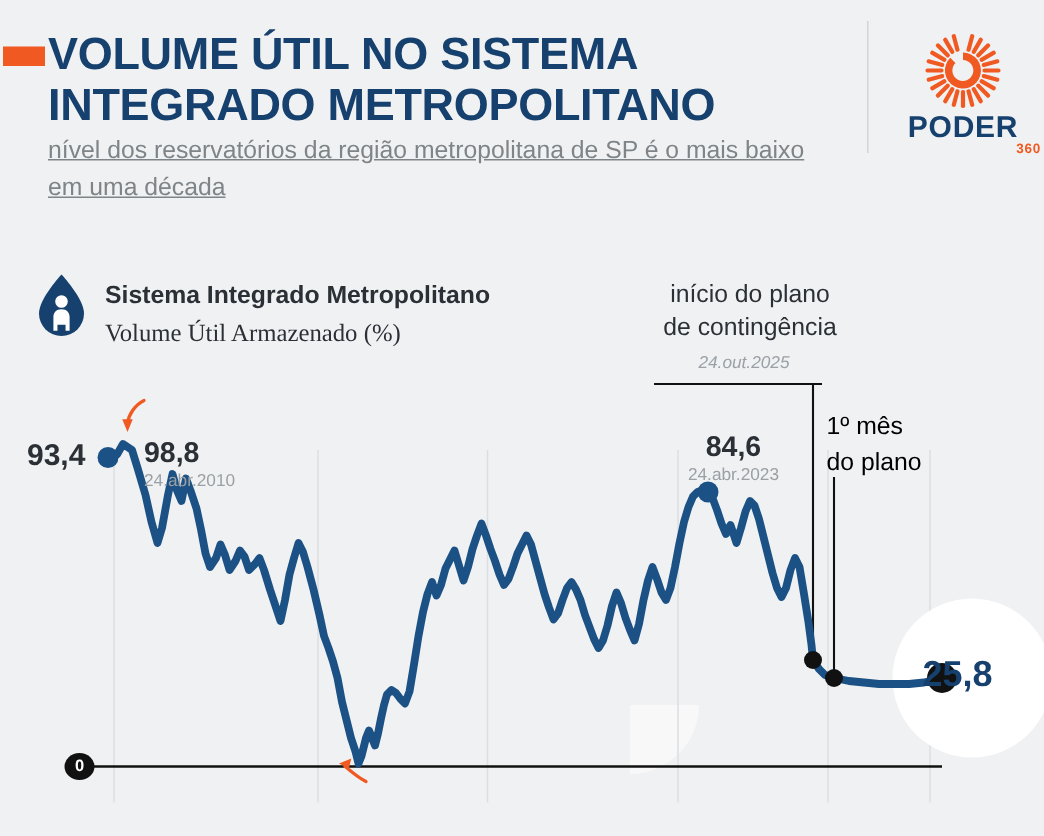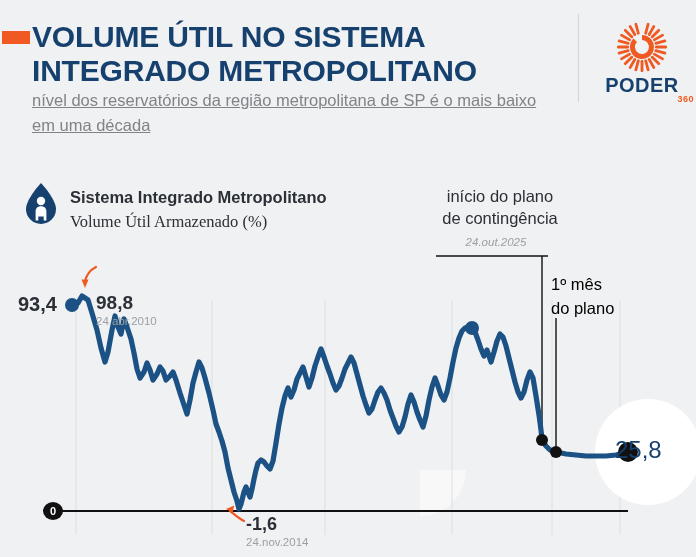--- a/index.html
+++ b/index.html
@@ -89,21 +89,21 @@
   }
   .a-plano .ann-date { display:block; text-align:center; padding-right:8px; margin-top:2px;font-style:italic; }
 
   .a-mes {
     left:551px; top:272px;
     color:#000000; font-size:16.5px; line-height:24px;
   }
 
   .a-258 {
     left:615px; top:436px;
-    color:#16406e; font-size:24px; font-weight:normal;
+    color:#16406e; font-size:24px; font-weight:bold;
   }
 
   .zero-label {
     position:absolute; left:43px; top:502px;
     width:20px; height:18px;
     background:#111; border-radius:50%;
     color:#fff; font-size:11px; font-weight:bold;
     text-align:center; line-height:18px;
   }
 </style>
@@ -309,25 +309,25 @@
     </g>
   </svg>
 
   <div class="ann a-988">
     <span class="ann-val">98,8</span>
     <span class="ann-date">24.abr.2010</span>
   </div>
 
   <div class="ann a-934">93,4</div>
 
-  <div class="ann a-16">
-    <span class="ann-val">-1,6</span>
-    <span class="ann-date">24.nov.2014</span>
-  </div>
-
+
+  <div class="ann a-846">
+    <span class="ann-val">84,6</span>
+    <span class="ann-date">24.abr.2023</span>
+  </div>
 
   <div class="ann a-plano">
     <span>início do plano</span><br>
     <span>de contingência</span>
     <span class="ann-date">24.out.2025</span>
   </div>
 
   <div class="ann a-mes">
     <span>1º mês</span><br>
     <span>do plano</span>

